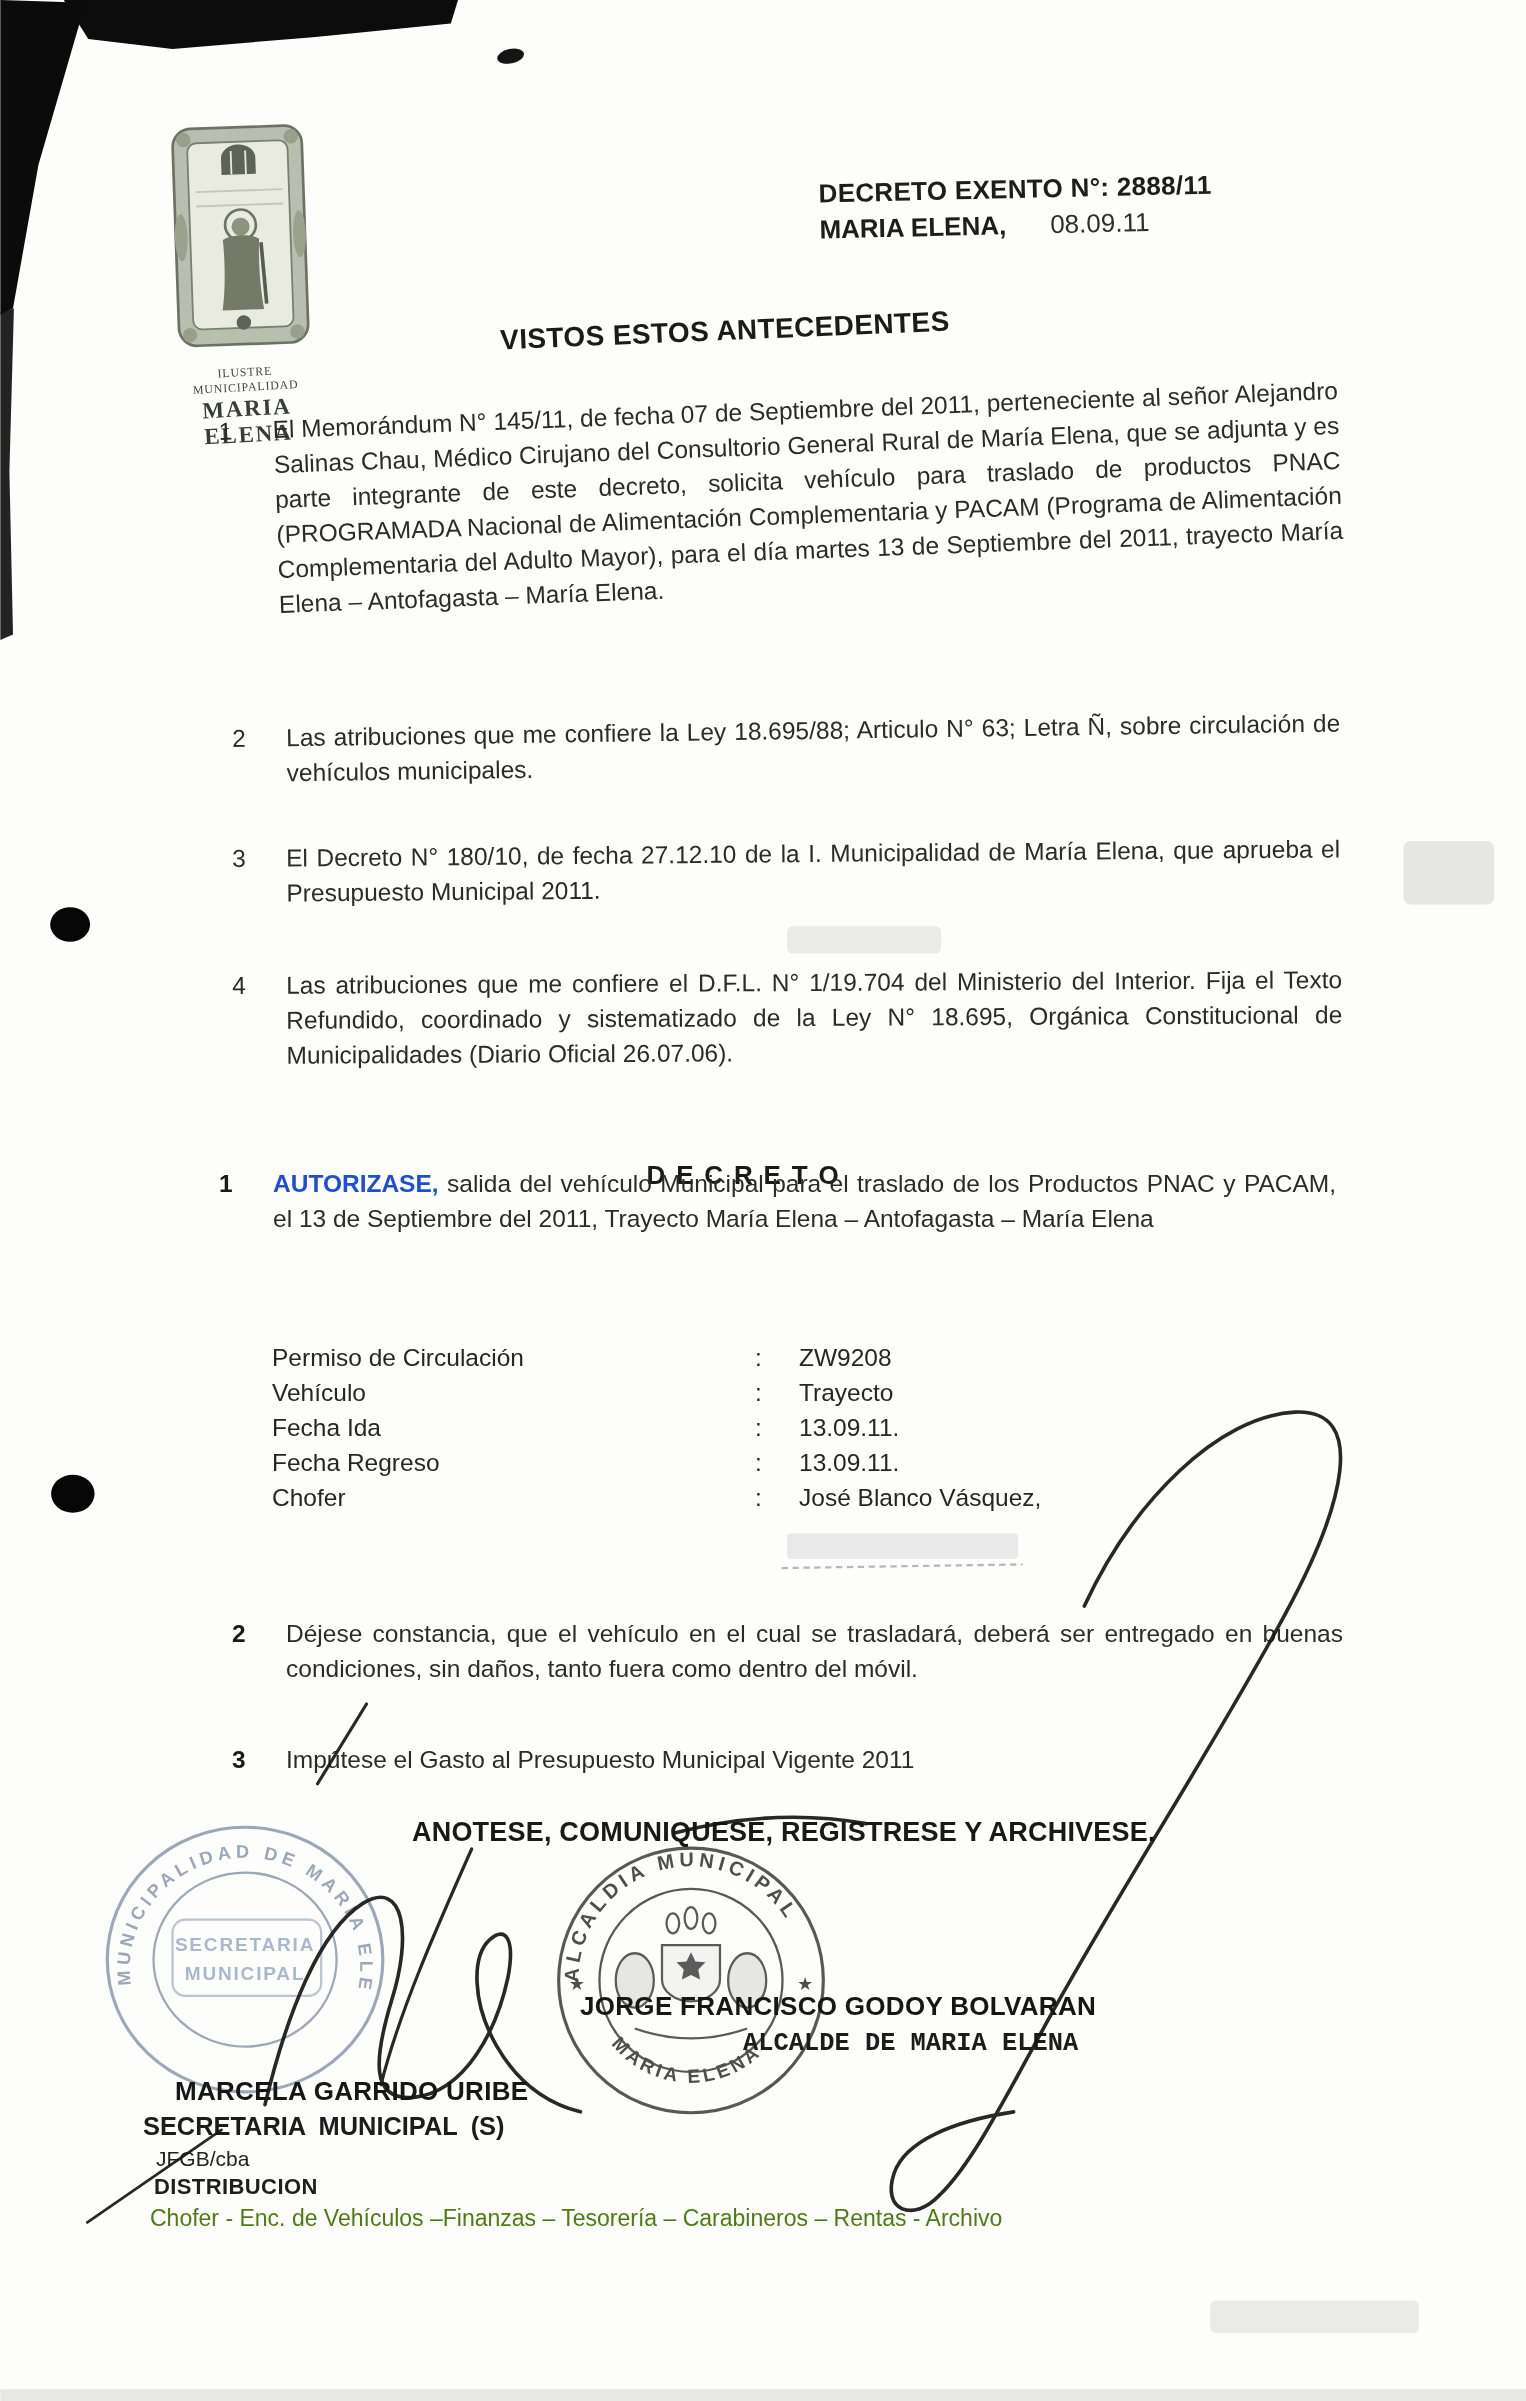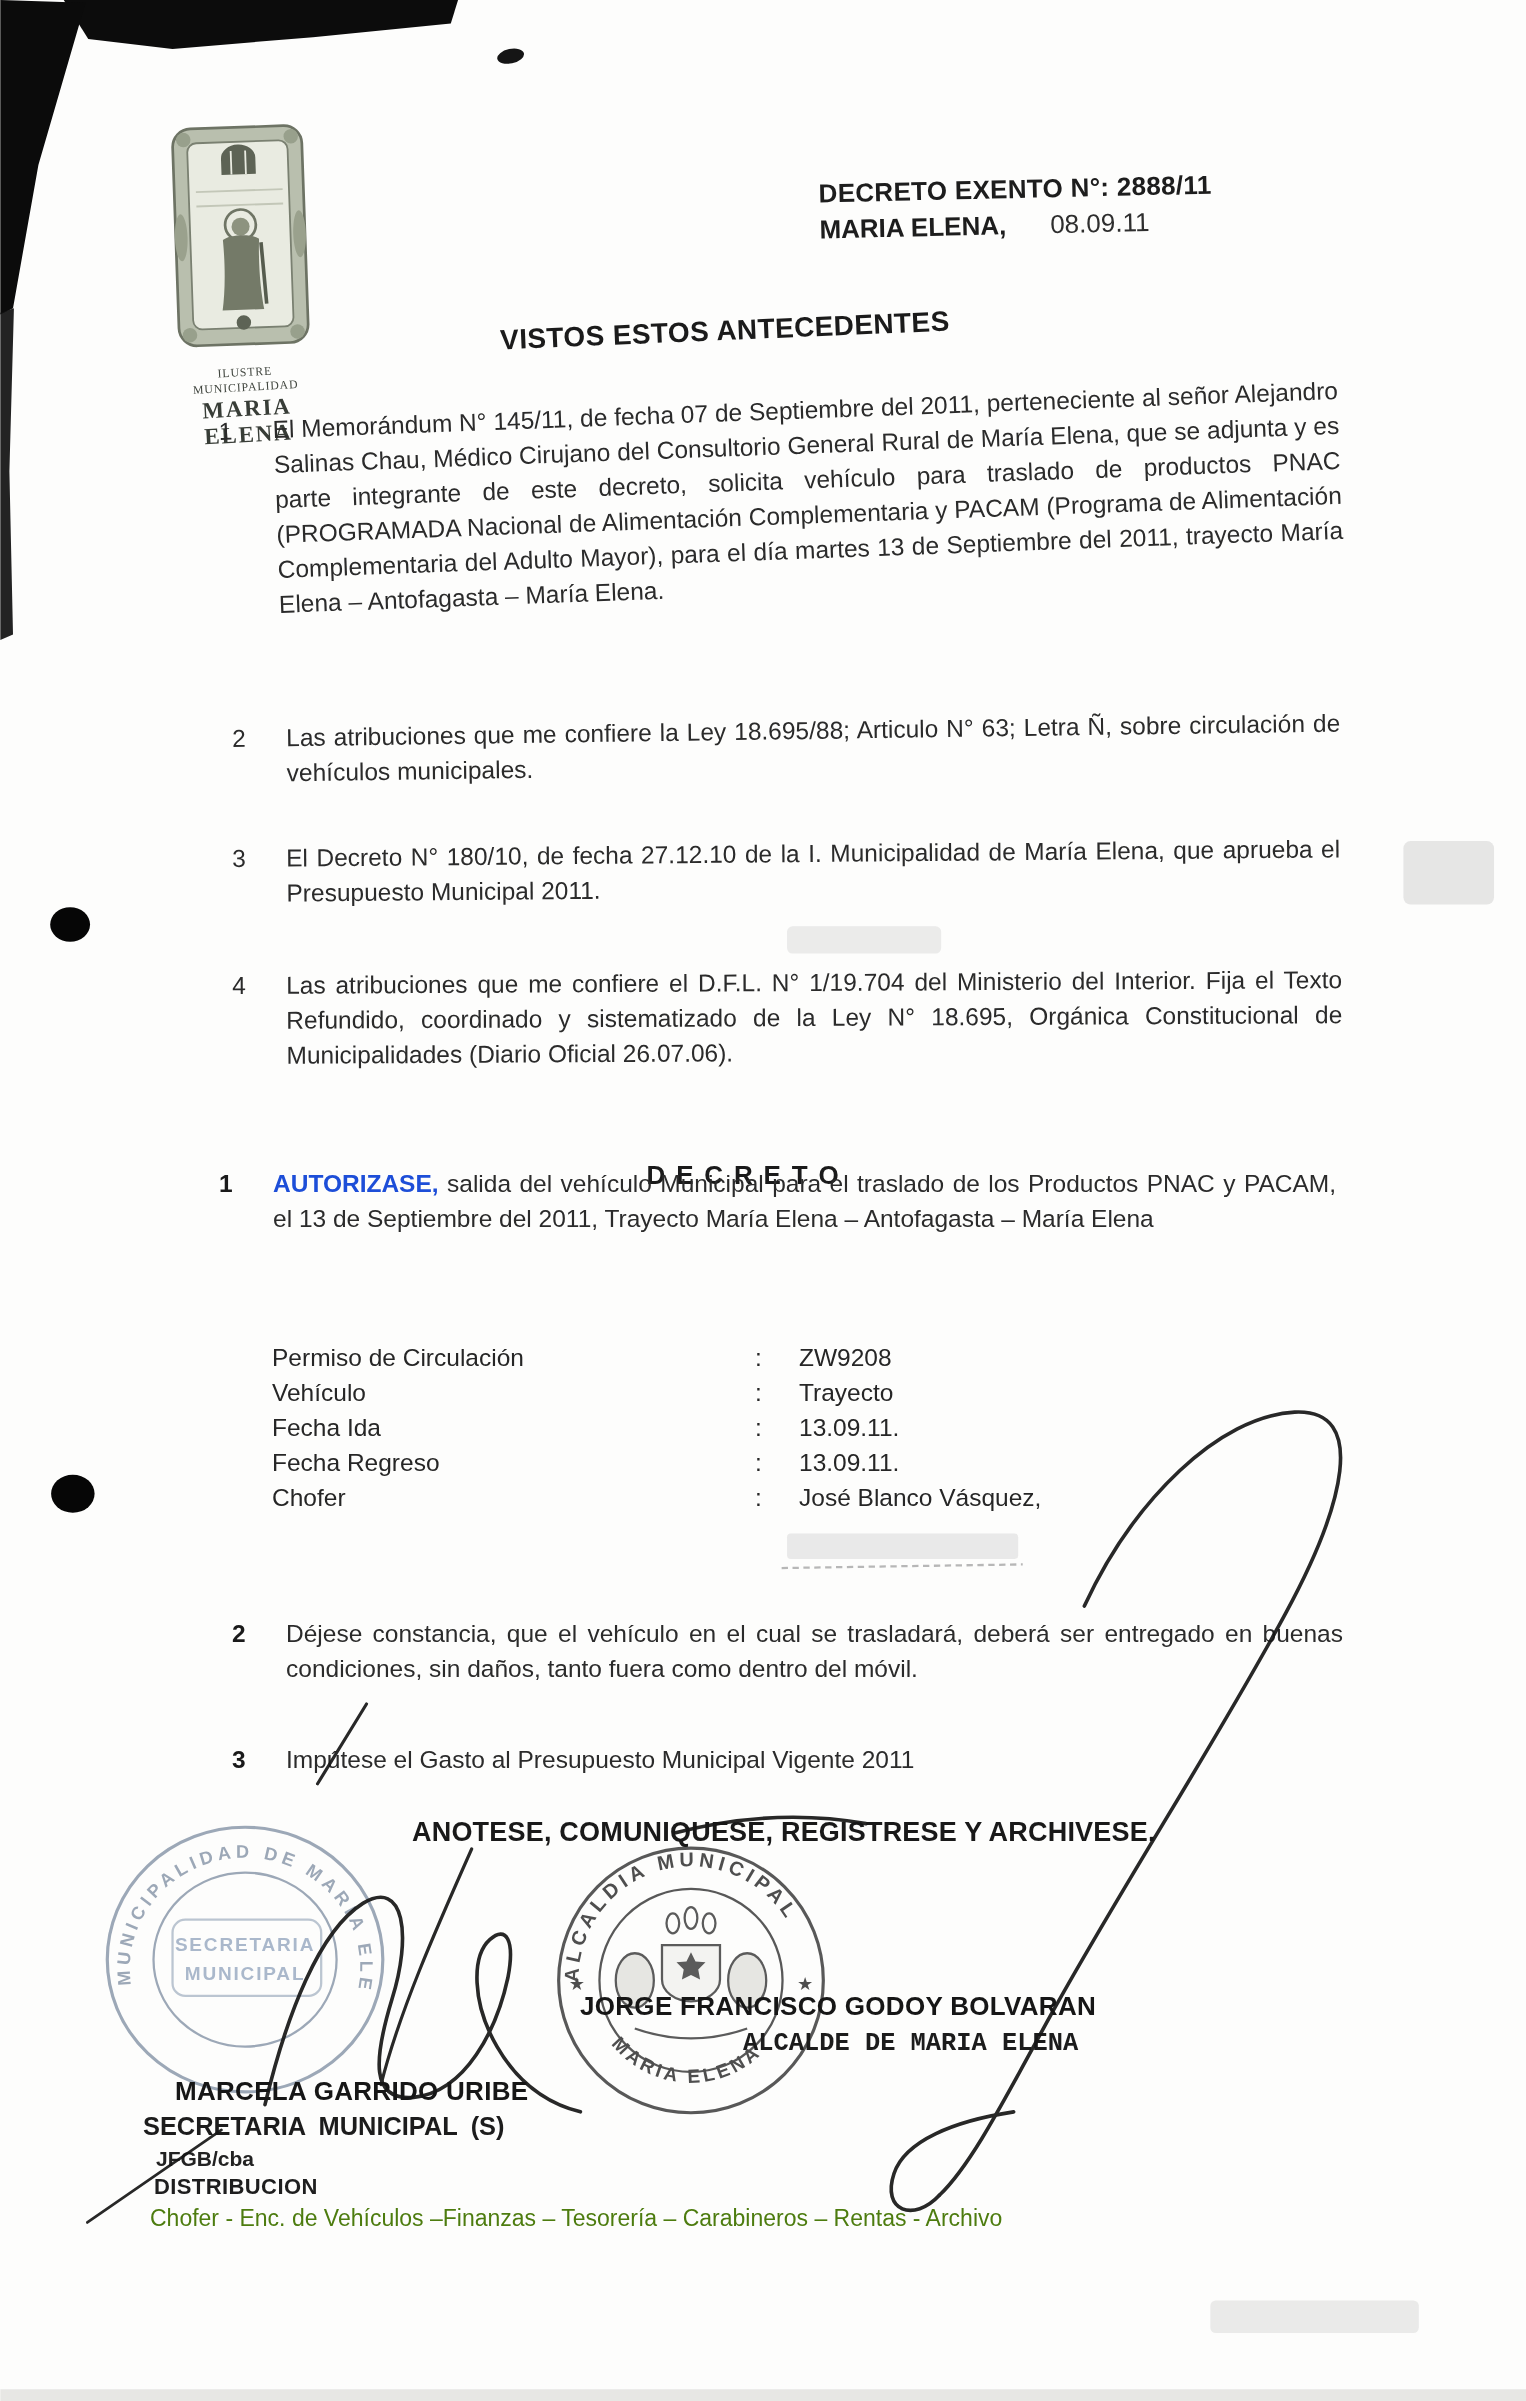--- a/index.html
+++ b/index.html
@@ -23,21 +23,21 @@
   .hdr-date { font-weight:400; color:#2e2e2e; margin-left:44px; }
   .doc-title { font-size:28px; font-weight:700; color:#1b1b1b; letter-spacing:0.4px; }
   .decreto-heading { font-size:26px; font-weight:700; color:#1a1a1a; text-align:center; letter-spacing:1.8px; }
   .vrow { display:flex; font-size:24.5px; line-height:35px; color:#262626; }
   .vlabel { width:483px; }
   .vcolon { width:44px; }
   .closing { font-size:27px; font-weight:700; color:#191919; letter-spacing:0.2px; }
   .sig-name { font-size:26px; font-weight:700; color:#161616; letter-spacing:0.3px; }
   .sig-title { font-size:25.4px; font-weight:700; color:#1c1c1c; }
   .wide { word-spacing:6.3px; }
-  .footer-initials { font-size:21px; font-weight:700; color:#222; }
+  .footer-initials { font-size:21px; font-weight:400; color:#222; }
   .footer-dist { font-size:22px; font-weight:700; color:#1e1e1e; letter-spacing:0.4px; }
   .footer-list { font-size:23px; color:#4d7c0f; }
   .logo-caption { text-align:center; font-family:"Liberation Serif", serif; color:#41463f; }
   .logo-cap-top { font-size:11.8px; letter-spacing:0.9px; }
   .logo-cap-bottom { font-size:23px; font-weight:700; letter-spacing:1.8px; margin-top:0.9px; color:#383d37; }
   .under-layer { position:absolute; inset:0; z-index:1; pointer-events:none; }
   .over-layer  { position:absolute; inset:0; z-index:6; pointer-events:none; }
   .stamp-blur { filter: blur(0.8px); }
 </style>
 </head>

